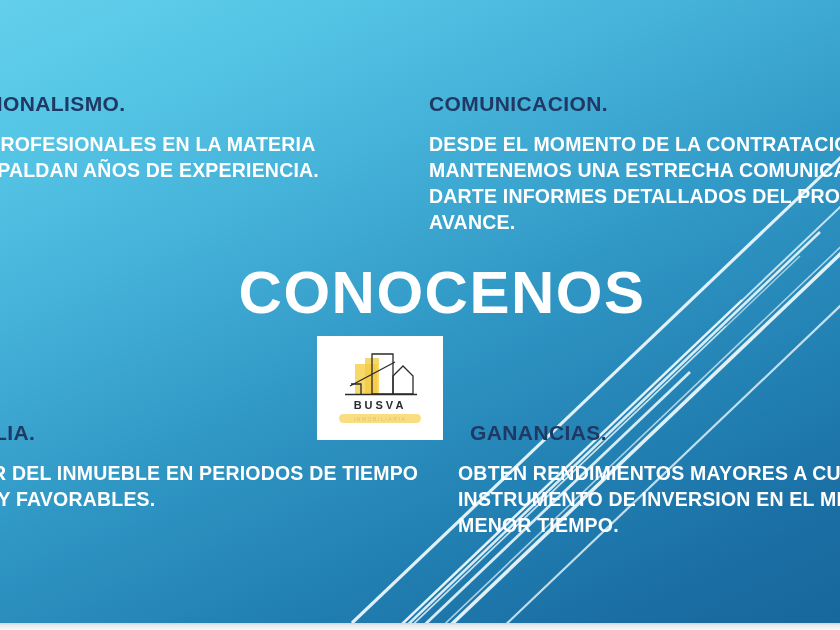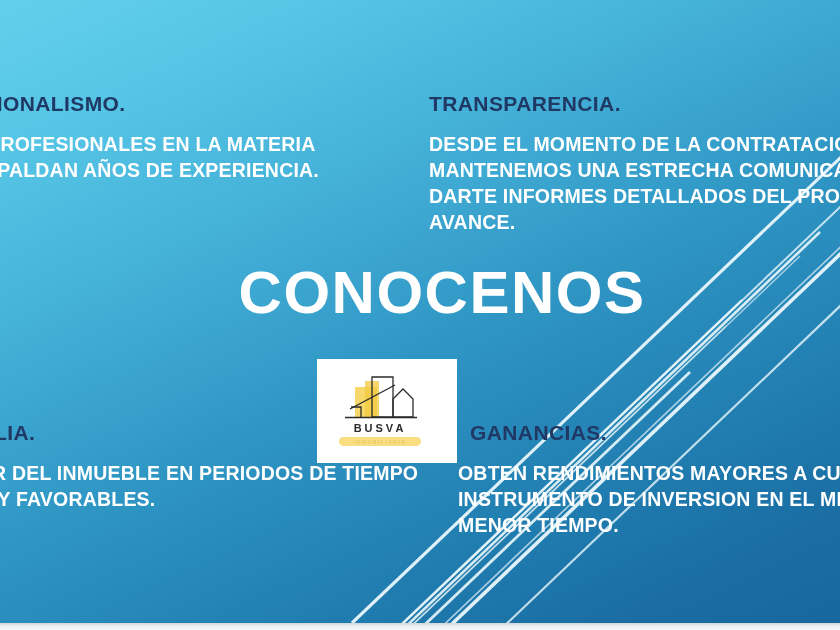--- a/index.html
+++ b/index.html
@@ -97,24 +97,23 @@
     letter-spacing: 1.5px;
     line-height: 1;
     margin-left: 22px;
   }
 
   
   #logo-card {
     position: absolute;
     left: 317px;
     top: 336px;
-    width: 140px;
+    width: 126px;
     height: 104px;
     background: #ffffff;
-    margin-top: 23px;
   }
   #logo-inner {
     position: absolute;
     left: 0; top: 0;
     width: 126px; height: 104px;
   }
   .logo-wordmark {
     position: absolute;
     left: 0;
     top: 63px;
@@ -156,21 +155,21 @@
       <line x1="690" y1="372" x2="162" y2="875" stroke-width="2.8" opacity="0.9"></line>
     </g>
   </svg>
 
   <div class="heading" id="h-profesionalismo">PROFESIONALISMO.</div>
   <div class="body-text" id="t-profesionalismo">
     <div>SOMOS PROFESIONALES EN LA MATERIA</div>
     <div>QUE RESPALDAN AÑOS DE EXPERIENCIA.</div>
   </div>
 
-  <div class="heading" id="h-transparencia">TRANSPARENCIA.</div>
+  <div class="heading" id="h-transparencia">COMUNICACION.</div>
   <div class="body-text" id="t-transparencia">
     <div>DESDE EL MOMENTO DE LA CONTRATACION</div>
     <div>MANTENEMOS UNA ESTRECHA COMUNICACION</div>
     <div>DARTE INFORMES DETALLADOS DEL PROCESO</div>
     <div>AVANCE.</div>
   </div>
 
   <div id="title">CONOCENOS</div>
 
   <div id="logo-card">

